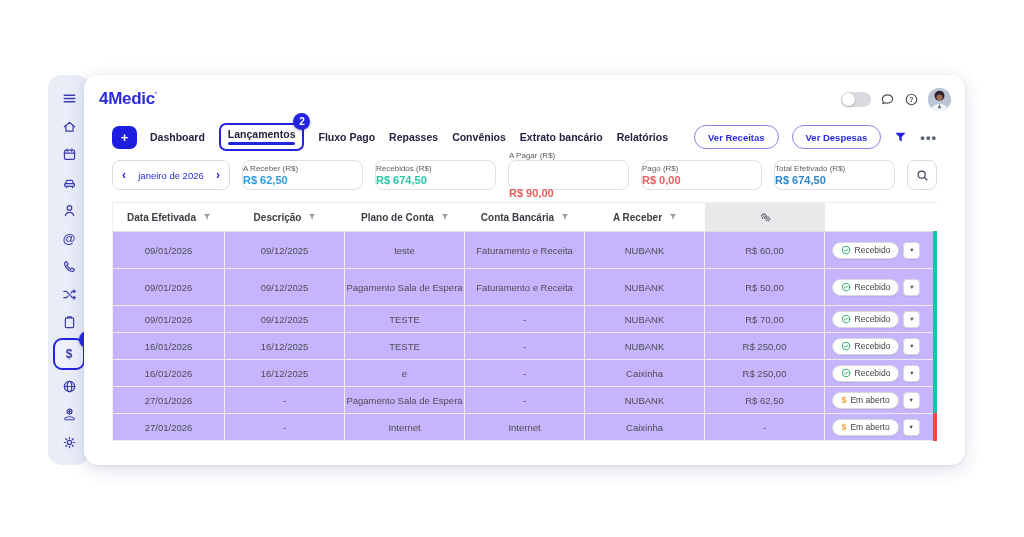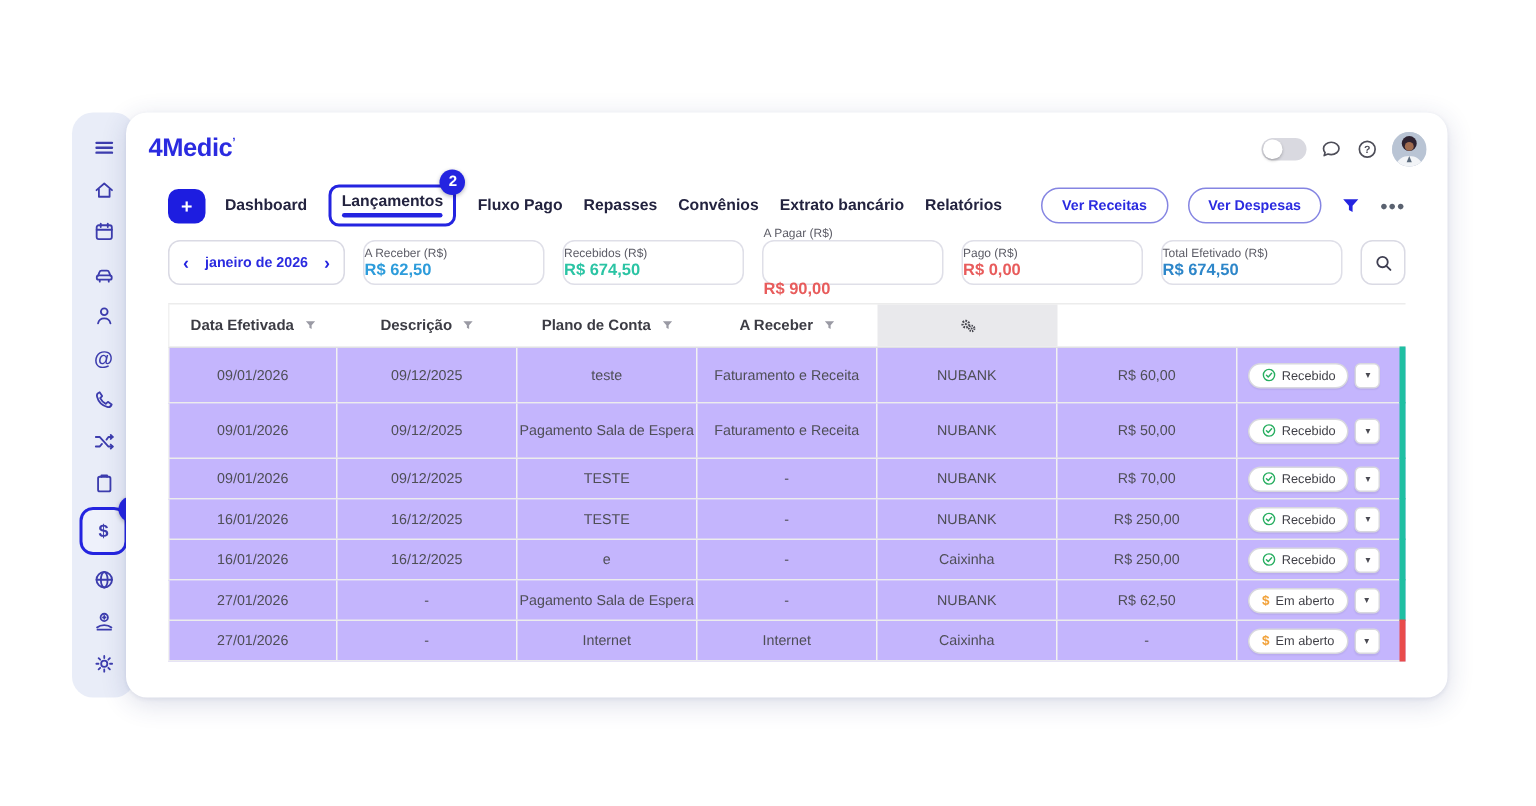--- a/index.html
+++ b/index.html
@@ -51,21 +51,21 @@
   .pill-btn{height:24px;border-radius:13px;border:1.5px solid #8585e2;background:#fff;color:#2b2be0;
             font-weight:bold;font-size:9.5px;padding:0 13px;cursor:pointer;font-family:inherit;white-space:nowrap}
   .funnel-btn{background:none;border:none;color:#2424e0;display:flex;cursor:pointer;padding:0}
   .more-btn{background:none;border:none;color:#5a6270;font-size:13px;font-weight:bold;letter-spacing:1px;cursor:pointer;padding:0}
 
   
   .summary{display:flex;gap:12px;margin-top:8px;height:30px}
   .period{width:118px;flex:none;border:1px solid #dadae4;border-radius:8px;display:flex;align-items:center;
           justify-content:space-between;padding:0 9px;box-sizing:border-box;background:#fff}
   .chev{color:#2424e0;font-weight:bold;font-size:12px;background:none;border:none;padding:0;cursor:pointer;line-height:1}
-  .period-label{color:#2b2be0;font-size:9.5px;font-weight:bold;cursor:pointer}
+  .period-label{color:#2b2be0;font-size:9.5px;font-weight:normal;cursor:pointer}
   .card{flex:1;border:1px solid #dfdfe8;border-radius:8px;display:flex;flex-direction:column;
         justify-content:center;gap:1px;background:#fff}
   .card-label{font-size:8px;color:#5c5c66}
   .card-value{font-size:11px;font-weight:bold}
   .search-btn{width:30px;flex:none;border:1px solid #dadae4;border-radius:8px;background:#fff;color:#3f3f52;
               display:flex;align-items:center;justify-content:center;cursor:pointer}
   .search-btn svg{width:13px;height:13px}
 
   
   .table{margin-top:12px;position:relative}
@@ -301,20 +301,28 @@
           </div>
           <div class="th">
             <span>Plano de Conta</span>
             <span class="funnel">
               <svg viewBox="0 0 16 16">
                 <path d="M1.8 2.2h12.4l-4.7 5.3v5.3L6.5 11V7.5Z" fill="currentColor"></path>
               </svg>
             </span>
           </div>
           <div class="th">
+            <span>Conta Bancária</span>
+            <span class="funnel">
+              <svg viewBox="0 0 16 16">
+                <path d="M1.8 2.2h12.4l-4.7 5.3v5.3L6.5 11V7.5Z" fill="currentColor"></path>
+              </svg>
+            </span>
+          </div>
+          <div class="th">
             <span>A Receber</span>
             <span class="funnel">
               <svg viewBox="0 0 16 16">
                 <path d="M1.8 2.2h12.4l-4.7 5.3v5.3L6.5 11V7.5Z" fill="currentColor"></path>
               </svg>
             </span>
           </div>
           <div class="th actions">
             <span>
               <svg viewBox="0 0 16 16" fill="none" stroke="currentColor">

